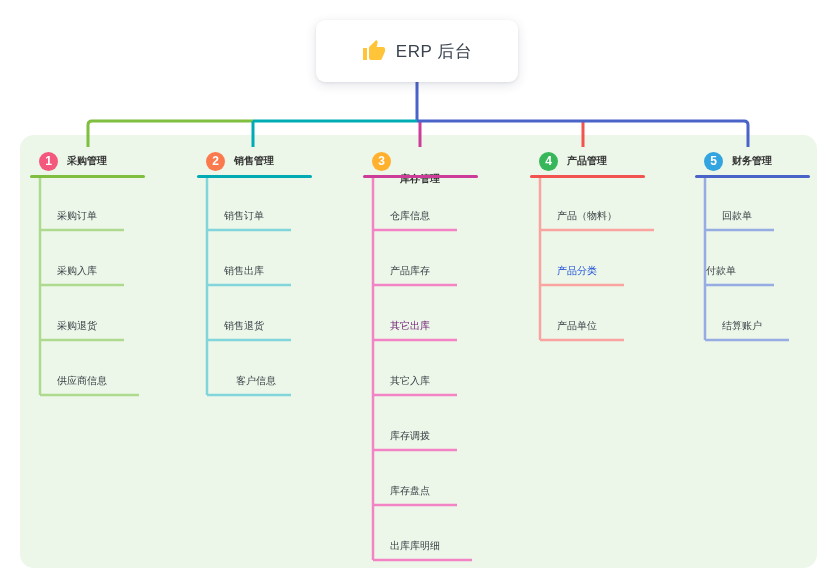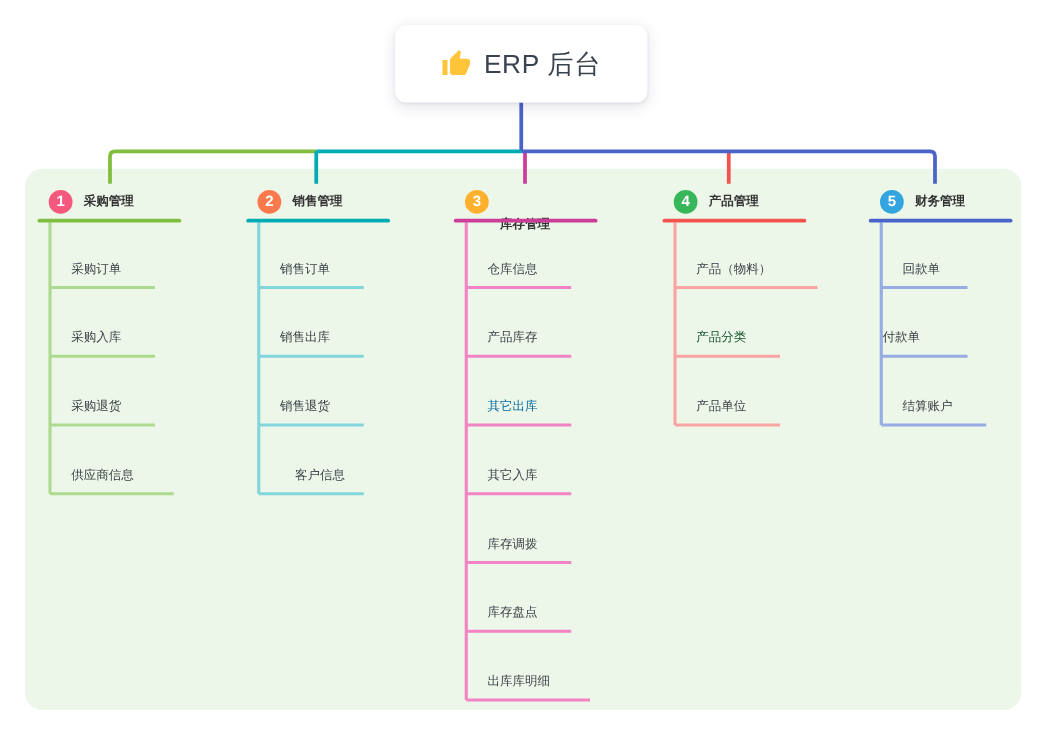--- a/index.html
+++ b/index.html
@@ -3,21 +3,21 @@
 <meta charset="utf-8">
 <style>
   html,body{margin:0;padding:0;background:#fff;}
   .stage{position:relative;width:839px;height:588px;background:#ffffff;overflow:hidden;
          font-family:"Liberation Sans","DejaVu Sans",sans-serif;}
   .panel{position:absolute;left:20px;top:135px;width:797px;height:433px;border-radius:14px;}
   svg.connectors{position:absolute;left:0;top:0;width:839px;height:588px;pointer-events:none;}
   .root-node{position:absolute;left:316px;top:20px;width:202px;height:62px;background:#ffffff;
              border-radius:9px;box-shadow:0 3px 12px rgba(30,40,80,.12),0 1px 3px rgba(30,40,80,.08);
              display:flex;align-items:center;justify-content:center;gap:10px;z-index:3;cursor:pointer;}
-  .root-label{font-size:21px;font-weight:500;letter-spacing:.5px;}
+  .root-label{font-size:17px;font-weight:500;letter-spacing:.5px;}
   .thumb-icon{width:24px;height:24px;flex:0 0 auto;}
   .branch-header{position:absolute;display:flex;align-items:center;gap:9px;height:22px;z-index:2;cursor:pointer;}
   .badge{width:19px;height:19px;border-radius:50%;color:#fff;font-size:12px;font-weight:bold;
          display:flex;align-items:center;justify-content:center;flex:0 0 auto;}
   .branch-title{font-size:10px;font-weight:600;white-space:nowrap;}
   .branch-underline{position:absolute;height:3px;border-radius:2px;z-index:2;}
   .child-label{position:absolute;height:20px;line-height:20px;font-size:10px;white-space:nowrap;z-index:2;cursor:pointer;}
 </style>
 </head>
 <body>
@@ -62,32 +62,32 @@
       <div class="child-label" style="left: 224px; top: 261px; color: rgb(58, 63, 69);">销售出库</div>
       <div class="child-label" style="left: 224px; top: 316px; color: rgb(58, 63, 69);">销售退货</div>
       <div class="child-label" style="left: 236px; top: 371px; color: rgb(58, 63, 69);">客户信息</div>
       <div class="branch-header" style="left: 372px; top: 150px;">
         <span class="badge" style="background: rgb(255, 176, 44);">3</span>
         <span class="branch-title" style="color: rgb(51, 51, 51); margin-top: 36px;">库存管理</span>
       </div>
       <div class="branch-underline" style="left: 363px; top: 175px; width: 115px; background: rgb(204, 61, 153);"></div>
       <div class="child-label" style="left: 390px; top: 206px; color: rgb(58, 63, 69);">仓库信息</div>
       <div class="child-label" style="left: 390px; top: 261px; color: rgb(58, 63, 69);">产品库存</div>
-      <div class="child-label" style="left: 390px; top: 316px; color: #0369a1;">其它出库</div>
+      <div class="child-label" style="left: 390px; top: 316px; color: #701a75;">其它出库</div>
       <div class="child-label" style="left: 390px; top: 371px; color: rgb(58, 63, 69);">其它入库</div>
       <div class="child-label" style="left: 390px; top: 426px; color: rgb(58, 63, 69);">库存调拨</div>
       <div class="child-label" style="left: 390px; top: 481px; color: rgb(58, 63, 69);">库存盘点</div>
       <div class="child-label" style="left: 390px; top: 536px; color: rgb(58, 63, 69);">出库库明细</div>
       <div class="branch-header" style="left: 539px; top: 150px;">
         <span class="badge" style="background: rgb(55, 182, 90);">4</span>
         <span class="branch-title" style="color: rgb(51, 51, 51);">产品管理</span>
       </div>
       <div class="branch-underline" style="left: 530px; top: 175px; width: 115px; background: rgb(242, 83, 78);"></div>
       <div class="child-label" style="left: 557px; top: 206px; color: rgb(58, 63, 69);">产品（物料）</div>
-      <div class="child-label" style="left: 557px; top: 261px; color: #14532d;">产品分类</div>
+      <div class="child-label" style="left: 557px; top: 261px; color: #1d4ed8;">产品分类</div>
       <div class="child-label" style="left: 557px; top: 316px; color: rgb(58, 63, 69);">产品单位</div>
       <div class="branch-header" style="left: 704px; top: 150px;">
         <span class="badge" style="background: rgb(50, 164, 223);">5</span>
         <span class="branch-title" style="color: rgb(51, 51, 51);">财务管理</span>
       </div>
       <div class="branch-underline" style="left: 695px; top: 175px; width: 115px; background: rgb(74, 99, 200);"></div>
       <div class="child-label" style="left: 722px; top: 206px; color: rgb(58, 63, 69);">回款单</div>
       <div class="child-label" style="left: 706px; top: 261px; color: rgb(58, 63, 69);">付款单</div>
       <div class="child-label" style="left: 722px; top: 316px; color: rgb(58, 63, 69);">结算账户</div>
     </div>

